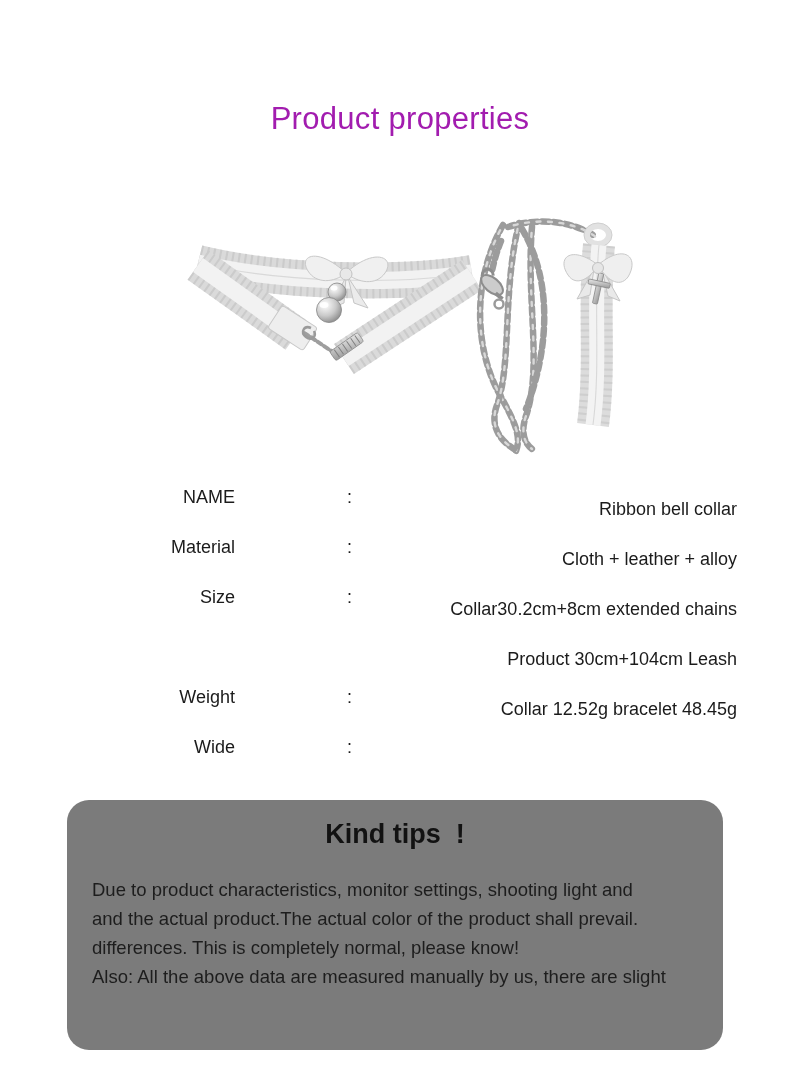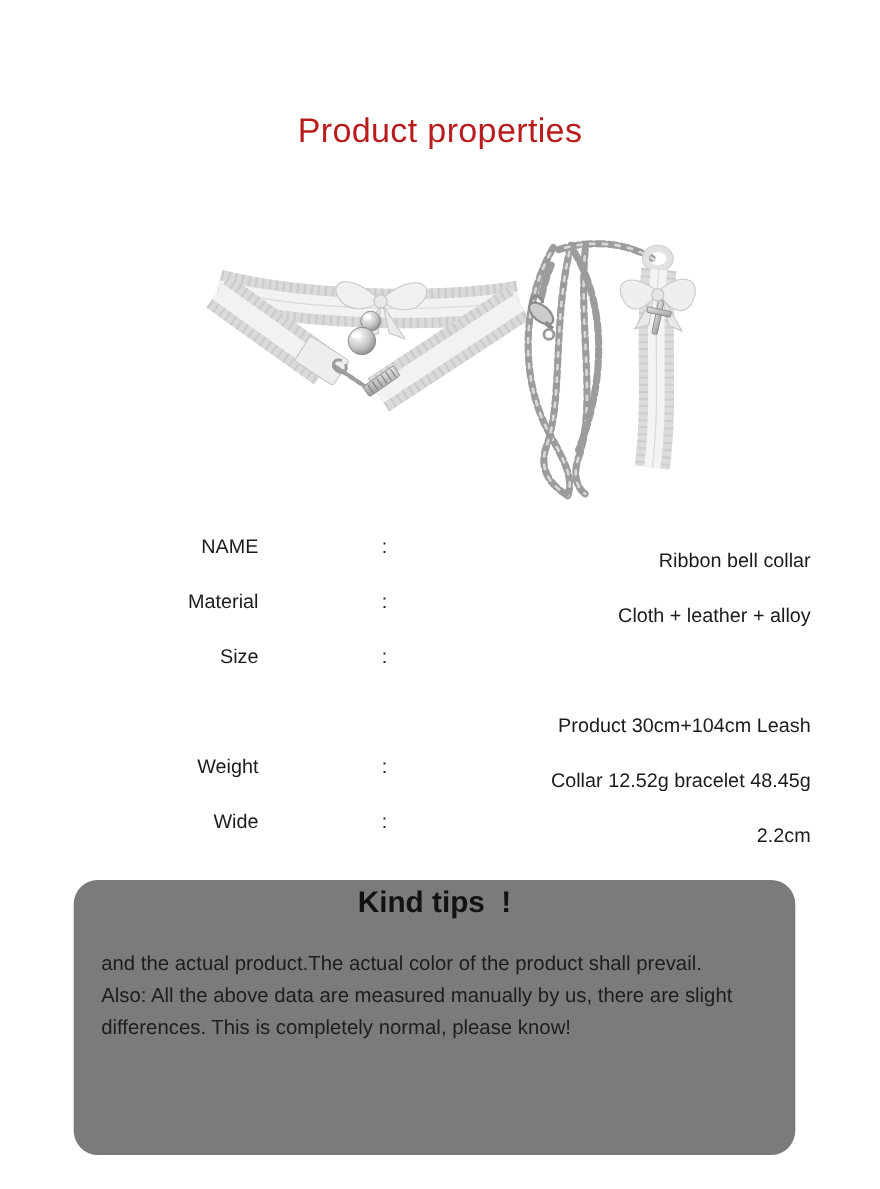--- a/index.html
+++ b/index.html
@@ -8,21 +8,21 @@
     background:#ffffff;
     font-family:"Liberation Sans","DejaVu Sans",sans-serif;
     color:#1b1b1b;
     position:relative;
     overflow:hidden;
   }
 
   .page-title {
     position:absolute; top:80px; left:0; width:800px;
     text-align:center;
-    font-size:31px; font-weight:400; color:#b91c1c;
+    font-size:31px; font-weight:400; color:#a21caf;
     letter-spacing:0.3px;
   }
 
   .figure { position:absolute; left:170px; top:213px; width:480px; height:250px; }
 
   
   .ruffle     { fill:none; stroke:#dadada; stroke-width:36; }
   .ruffle-tex { fill:none; stroke:#bcbcbc; stroke-width:36; stroke-dasharray:2 4.5; opacity:.5; }
   .satin      { fill:none; stroke:#f2f2f2; stroke-width:17; }
   .satin-line { fill:none; stroke:#d2d2d2; stroke-width:1.1; opacity:.8; }
@@ -38,21 +38,21 @@
   .prop-label { width:128px; flex:0 0 auto; }
   .prop-sep   { width:117px; flex:0 0 auto; }
   .prop-value { flex:1; white-space:pre;margin-top:24px; }
 
   .tips-box {
     position:absolute; left:67px; top:800px;
     width:656px; height:250px;
     background:#7b7b7b;
     border-radius:22px;
     box-sizing:border-box;
-    padding-top:2px;
+    padding-top:16px;
   }
   .tips-title {
     margin:0; text-align:center;
     font-size:27px; line-height:36px; font-weight:700; color:#121212;
     white-space:pre;
   }
   .tips-body { margin:23px 22px 0 25px; }
   .tips-line {
     font-size:18.5px; line-height:29px; color:#1d1d1d;
     white-space:pre; overflow:visible;
@@ -172,38 +172,39 @@
     <span class="prop-value">Ribbon bell collar</span>
   </div>
   <div class="prop-row">
     <span class="prop-label">Material</span>
     <span class="prop-sep">:</span>
     <span class="prop-value">Cloth + leather + alloy</span>
   </div>
   <div class="prop-row">
     <span class="prop-label">Size</span>
     <span class="prop-sep">:</span>
+    <span class="prop-value">Collar30.2cm+8cm extended chains</span>
   </div>
   <div class="prop-row">
     <span class="prop-label"></span>
     <span class="prop-sep"></span>
     <span class="prop-value"> Product 30cm+104cm Leash</span>
   </div>
   <div class="prop-row">
     <span class="prop-label">Weight</span>
     <span class="prop-sep">:</span>
     <span class="prop-value">Collar 12.52g bracelet 48.45g</span>
   </div>
   <div class="prop-row">
     <span class="prop-label">Wide</span>
     <span class="prop-sep">:</span>
-    <span class="prop-value"> 2.2cm</span>
   </div>
 </div>
 
 <div class="tips-box">
   <h2 class="tips-title">Kind tips  !</h2>
   <div class="tips-body">
+    <div class="tips-line">Due to product characteristics, monitor settings, shooting light and</div>
     <div class="tips-line">and the actual product.The actual color of the product shall prevail.</div>
+    <div class="tips-line">differences. This is completely normal, please know!</div>
     <div class="tips-line">Also: All the above data are measured manually by us, there are slight</div>
-    <div class="tips-line">differences. This is completely normal, please know!</div>
   </div>
 </div>
 
 </body></html>

